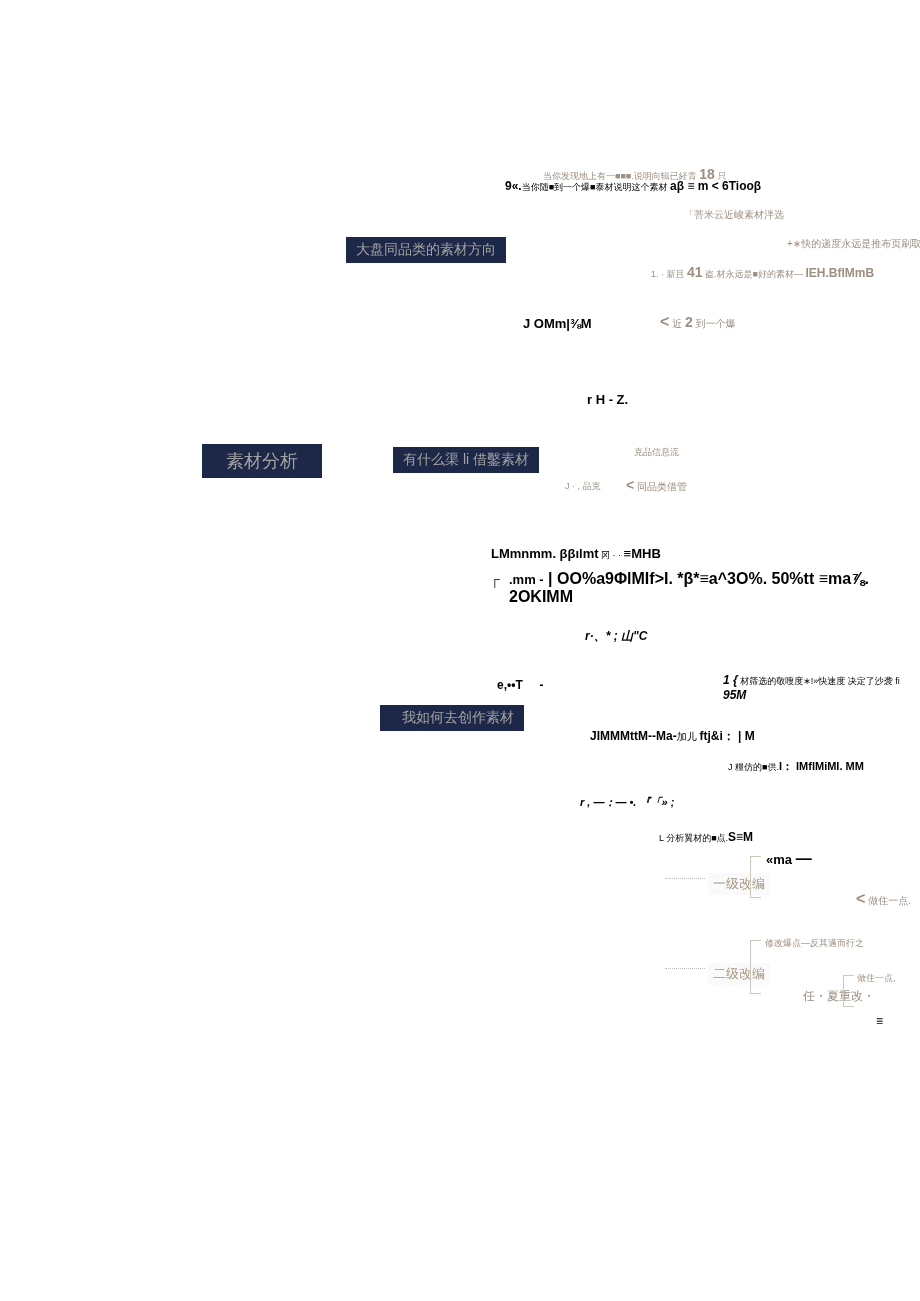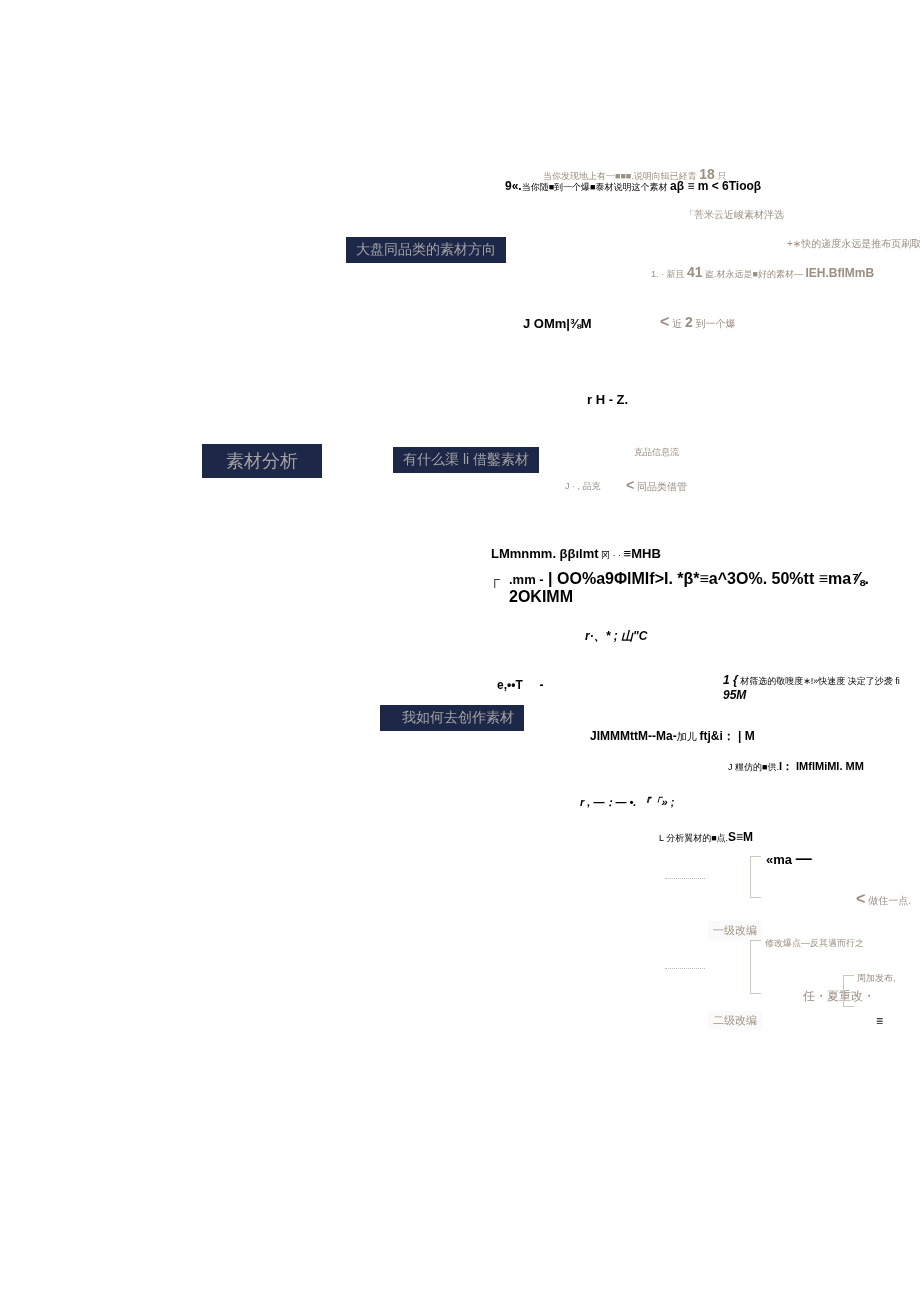--- a/index.html
+++ b/index.html
@@ -44,26 +44,25 @@
   .big-num {
     font-size: 14px;
     font-weight: bold;
   }
   .glyph-lt {
     font-family: Arial, sans-serif;
   }
   .mini-label {
     position: absolute;
     color: #a39682;
-    font-size: 11px;
+    font-size: 13px;
     background: #fafafa;
     padding: 2px 5px;
     border-radius: 2px;
     white-space: nowrap;
-    margin-top: 48px;
   }
   .bracket-l {
     position: absolute;
     border: 1px solid #d0c7bb;
     border-right: none;
     width: 10px;
   }
 </style>
 </head>
 <body>
@@ -160,15 +159,15 @@
 
 <div class="mini-label" style="left:708px; top:963px;">二级改编</div>
 <div style="position:absolute; left:665px; top:968px; width:40px; border-top:1px dotted #bbb;"></div>
 <div class="bracket-l" style="left:750px; top:940px; height:52px;"></div>
 
 <div class="muted-sm" style="left:765px; top:937px; font-size:9px;">修改爆点—反其邁而行之</div>
 
 <div class="muted-sm" style="left:763px; top:988px; font-size:12px;margin-left:40px;">任・夏重改・</div>
 
 <div class="bracket-l" style="left:843px; top:975px; height:30px;"></div>
-<div class="muted-sm" style="left:857px; top:972px; font-size:9px;">周加发布,</div>
+<div class="muted-sm" style="left:857px; top:972px; font-size:9px;">做住一点,</div>
 
 <div class="muted" style="left:876px; top:1014px; font-size:12px;">≡</div>
 
 </body></html>

